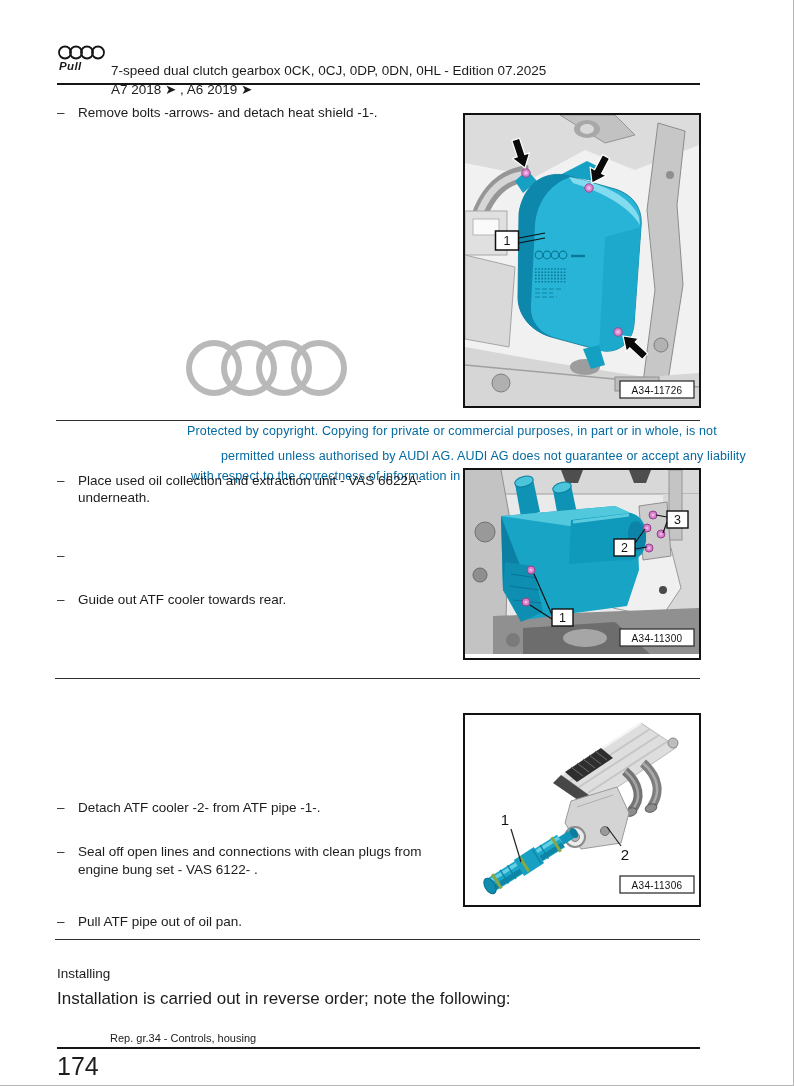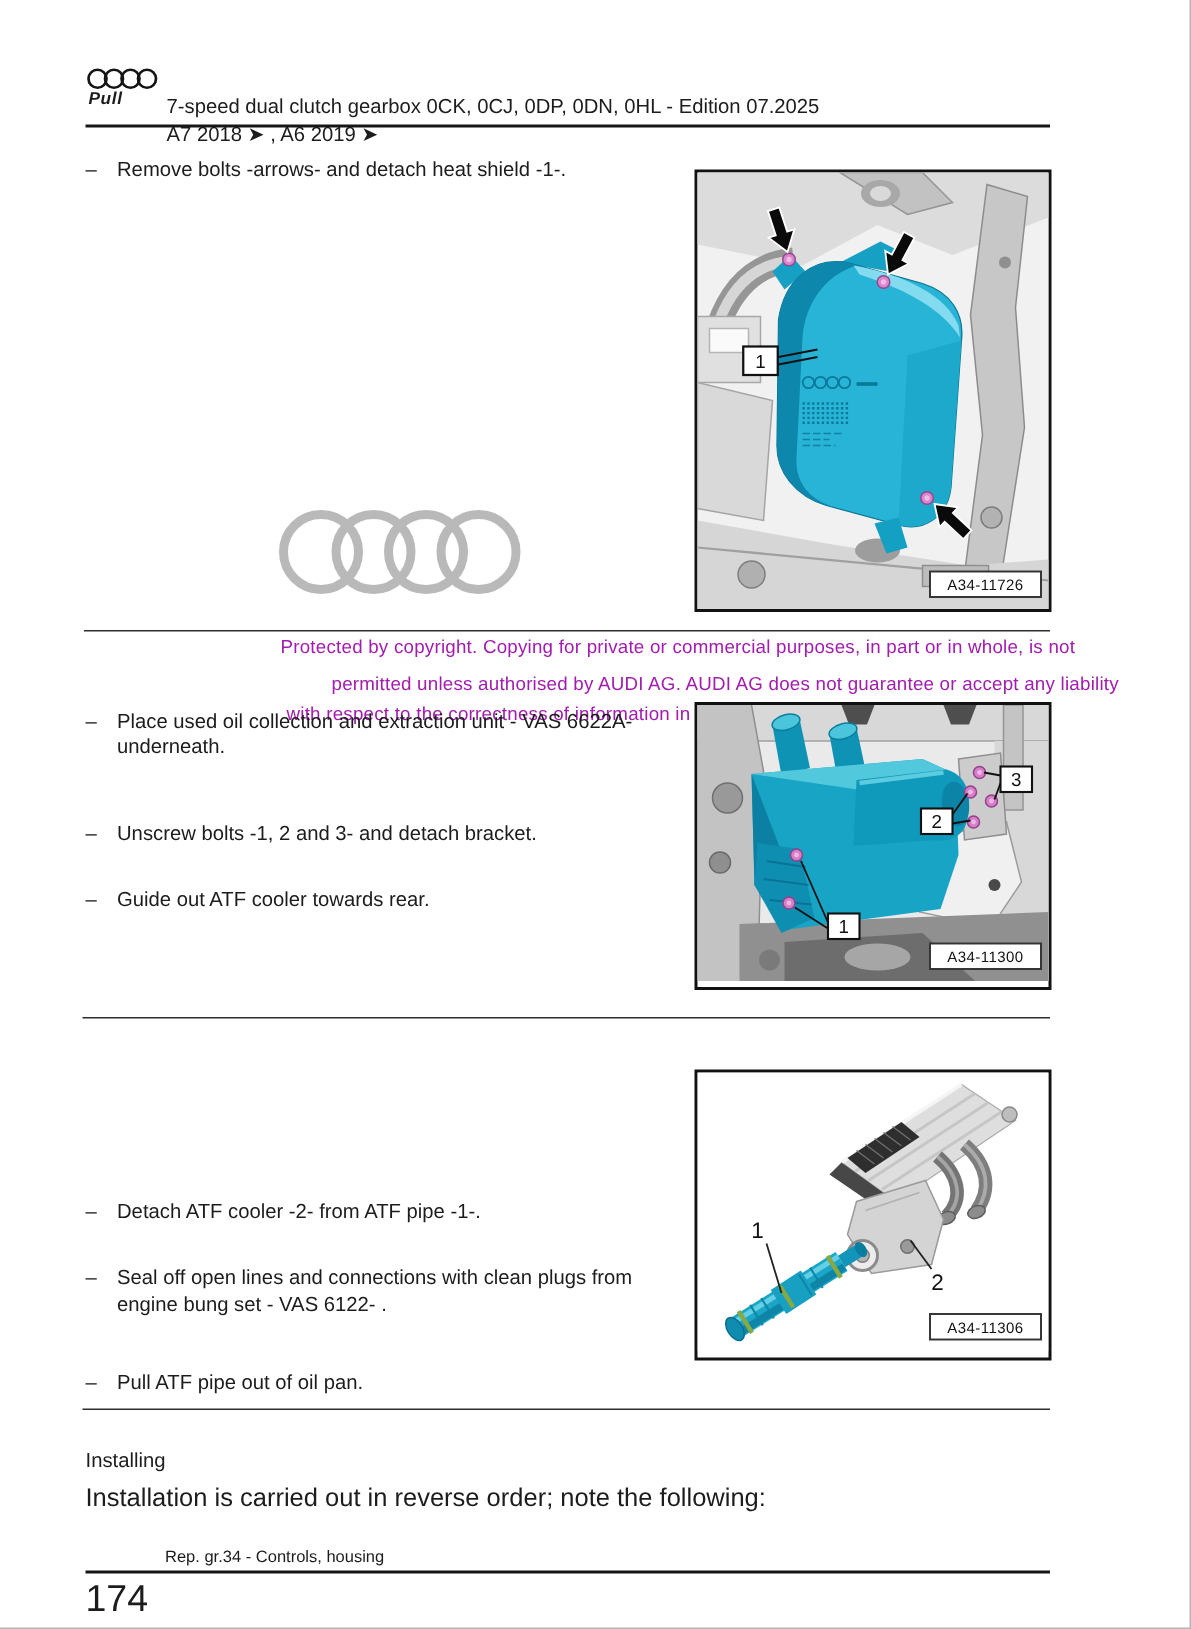--- a/index.html
+++ b/index.html
@@ -10,21 +10,21 @@
   }
   .abs{position:absolute;}
   .rule{position:absolute;background:#2e2e2e;height:1px;}
   .rule.thick{height:2px;background:#161616;}
   .hdr-models{position:absolute;left:111px;top:45px;font-size:13.5px;margin-top:36px;}
   .hdr-sub{position:absolute;left:111px;top:63px;font-size:13.5px;}
   .brand-word{position:absolute;left:59px;top:60px;font-size:11.5px;font-weight:bold;font-style:italic;letter-spacing:.4px;}
   .bullet{position:absolute;display:flex;font-size:13.5px;line-height:17.5px;}
   .bullet .dash{width:21px;flex:none;}
   .bullet .btxt{width:386px;}
-  .wm{position:absolute;color:#a21caf;font-size:12.5px;letter-spacing:.15px;white-space:nowrap;z-index:1;}
+  .wm{position:absolute;color:#0369a1;font-size:12.5px;letter-spacing:.15px;white-space:nowrap;z-index:1;}
   .content{position:relative;z-index:2;}
   .fig{position:absolute;border:2px solid #121212;background:#fff;z-index:3;}
   .fig svg{display:block;}
   .installing-h{position:absolute;left:57px;top:966px;font-size:13.5px;font-weight:normal;}
   .installing-t{position:absolute;left:57px;top:989px;font-size:17px;}
   .pgnum{position:absolute;left:57px;top:1052px;font-size:25px;}
   .repgrp{position:absolute;left:110px;top:1032px;font-size:11px;font-weight:normal;}
   .callout-text{font-size:12.5px;fill:#111;}
   .callout-plain{font-size:15px;fill:#111;}
   .figid-text{font-size:10px;fill:#111;letter-spacing:.3px;}
@@ -67,21 +67,20 @@
   <div class="rule" style="left:56px;top:420px;width:644px;"></div>
   <div class="rule" style="left:55px;top:678px;width:645px;"></div>
   <div class="rule" style="left:55px;top:939px;width:645px;"></div>
 
   <div class="bullet content" style="left:57px;top:454px;">
     <span class="dash">–</span>
     <span class="btxt">Place used oil collection and extraction unit - VAS 6622A- underneath.</span>
   </div>
   <div class="bullet content" style="left:57px;top:494px;">
     <span class="dash">–</span>
-    <span class="btxt">Unscrew bolts -1, 2 and 3- and detach bracket.</span>
   </div>
   <div class="bullet content" style="left:57px;top:521px;">
     <span class="dash">–</span>
     <span class="btxt">Guide out ATF cooler towards rear.</span>
   </div>
 
   <div class="bullet content" style="left:57px;top:711px;">
     <span class="dash">–</span>
     <span class="btxt">Detach ATF cooler -2- from ATF pipe -1-.</span>
   </div>

